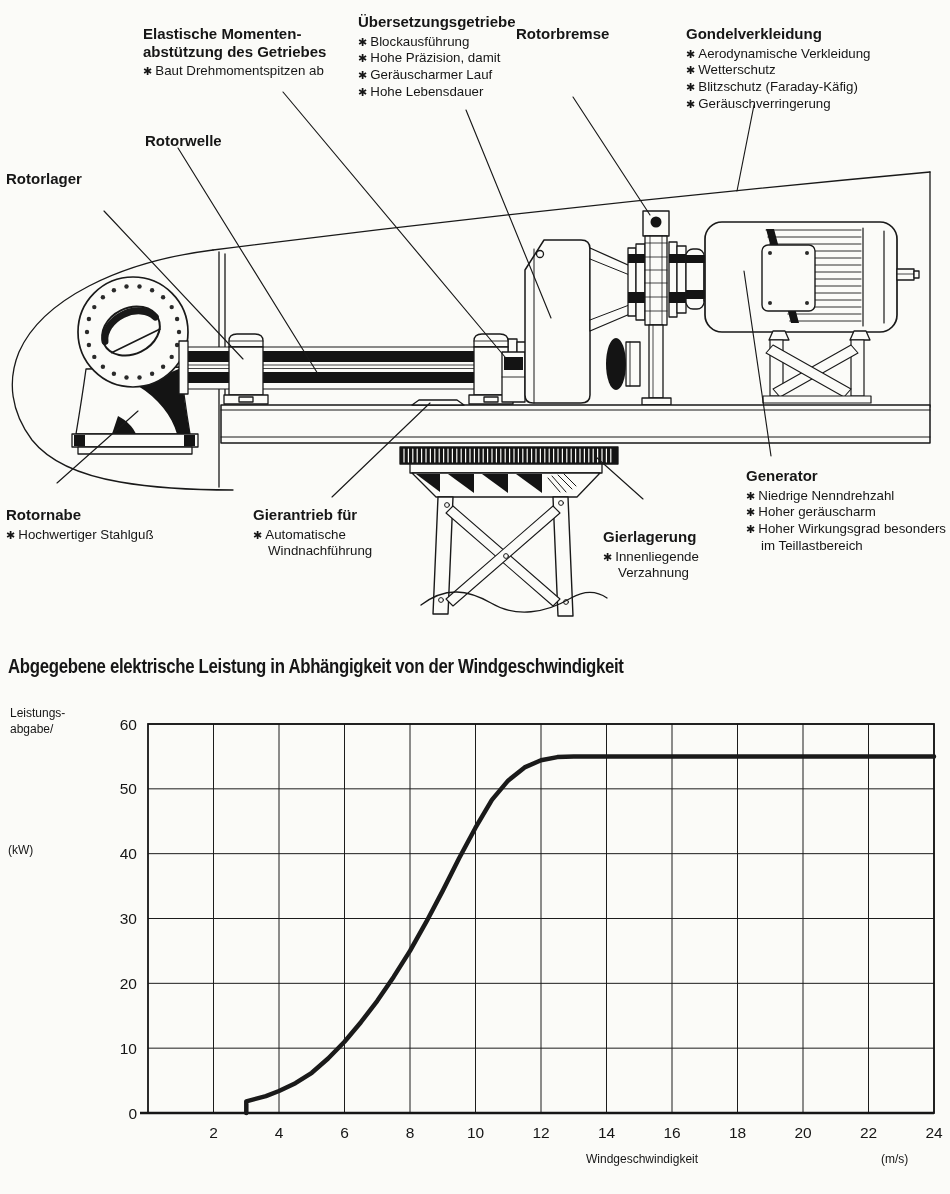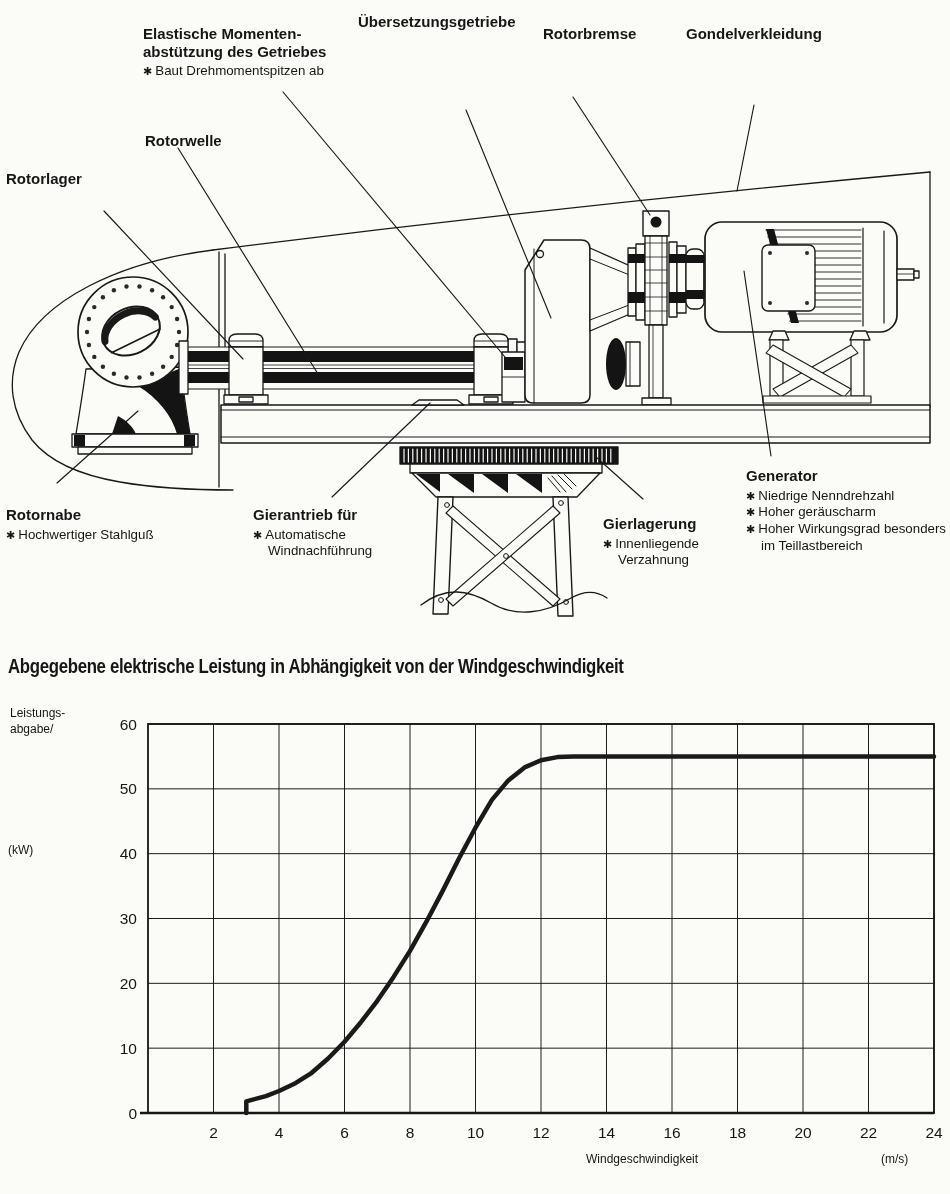--- a/index.html
+++ b/index.html
@@ -282,46 +282,58 @@
 </svg>
 
 <div class="lbl" style="left:143px;top:13px;width:198px">
   <div class="ttl">Elastische Momenten-abstützung des Getriebes</div>
   <div>
       <div class="bullet-item"><span class="bm">✱ </span><span>Baut Drehmomentspitzen ab</span></div>
     </div>
 </div>
 <div class="lbl" style="left:358px;top:1px;width:180px">
   <div class="ttl">Übersetzungsgetriebe</div>
-</div>
-<div class="lbl" style="left:543px;top:13px;width:128px">
+  <div>
+      <div class="bullet-item"><span class="bm">✱ </span><span>Blockausführung</span></div>
+      <div class="bullet-item"><span class="bm">✱ </span><span>Hohe Präzision, damit</span></div>
+      <div class="bullet-item"><span class="bm">✱ </span><span>Geräuscharmer Lauf</span></div>
+      <div class="bullet-item"><span class="bm">✱ </span><span>Hohe Lebensdauer</span></div>
+    </div>
+</div>
+<div class="lbl" style="left:516px;top:13px;width:128px">
   <div class="ttl">Rotorbremse</div>
 </div>
 <div class="lbl" style="left:686px;top:13px;width:240px">
   <div class="ttl">Gondelverkleidung</div>
+  <div>
+      <div class="bullet-item"><span class="bm">✱ </span><span>Aerodynamische Verkleidung</span></div>
+      <div class="bullet-item"><span class="bm">✱ </span><span>Wetterschutz</span></div>
+      <div class="bullet-item"><span class="bm">✱ </span><span>Blitzschutz (Faraday-Käfig)</span></div>
+      <div class="bullet-item"><span class="bm">✱ </span><span>Geräuschverringerung</span></div>
+    </div>
 </div>
 <div class="lbl" style="left:145px;top:120px;width:120px">
   <div class="ttl">Rotorwelle</div>
 </div>
 <div class="lbl" style="left:6px;top:158px;width:162px">
   <div class="ttl">Rotorlager</div>
 </div>
 <div class="lbl" style="left:6px;top:494px;width:225px">
   <div class="ttl">Rotornabe</div>
   <div>
       <div class="bullet-item"><span class="bm">✱ </span><span>Hochwertiger Stahlguß</span></div>
     </div>
 </div>
 <div class="lbl" style="left:253px;top:494px;width:140px">
   <div class="ttl">Gierantrieb für</div>
   <div>
       <div class="bullet-item"><span class="bm">✱ </span><span>Automatische Windnachführung</span></div>
     </div>
 </div>
-<div class="lbl" style="left:603px;top:503px;width:132px">
+<div class="lbl" style="left:603px;top:516px;width:132px">
   <div class="ttl">Gierlagerung</div>
   <div>
       <div class="bullet-item"><span class="bm">✱ </span><span>Innenliegende Verzahnung</span></div>
     </div>
 </div>
 <div class="lbl" style="left:746px;top:455px;width:215px">
   <div class="ttl">Generator</div>
   <div>
       <div class="bullet-item"><span class="bm">✱ </span><span>Niedrige Nenndrehzahl</span></div>
       <div class="bullet-item"><span class="bm">✱ </span><span>Hoher geräuscharm</span></div>

